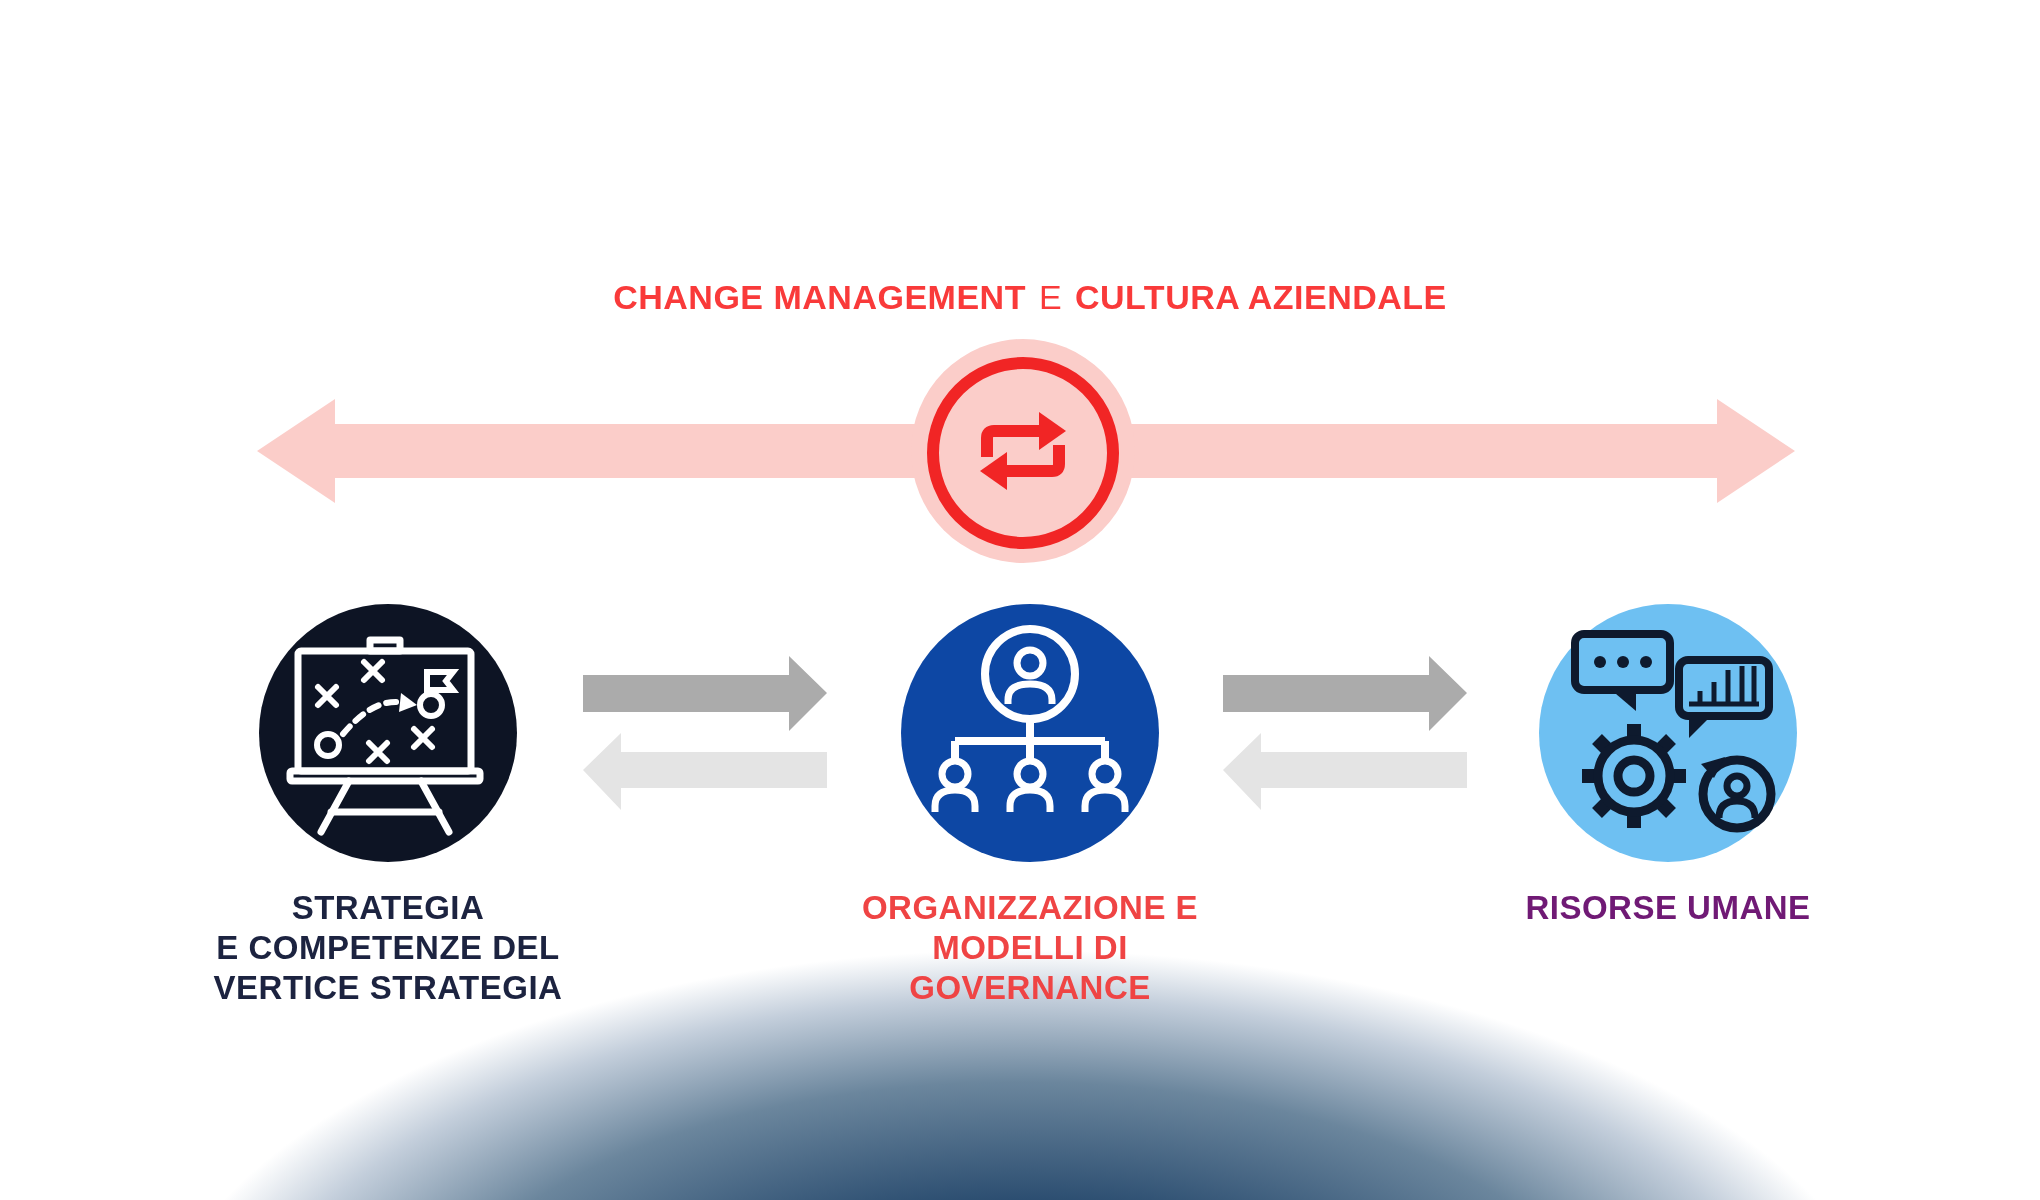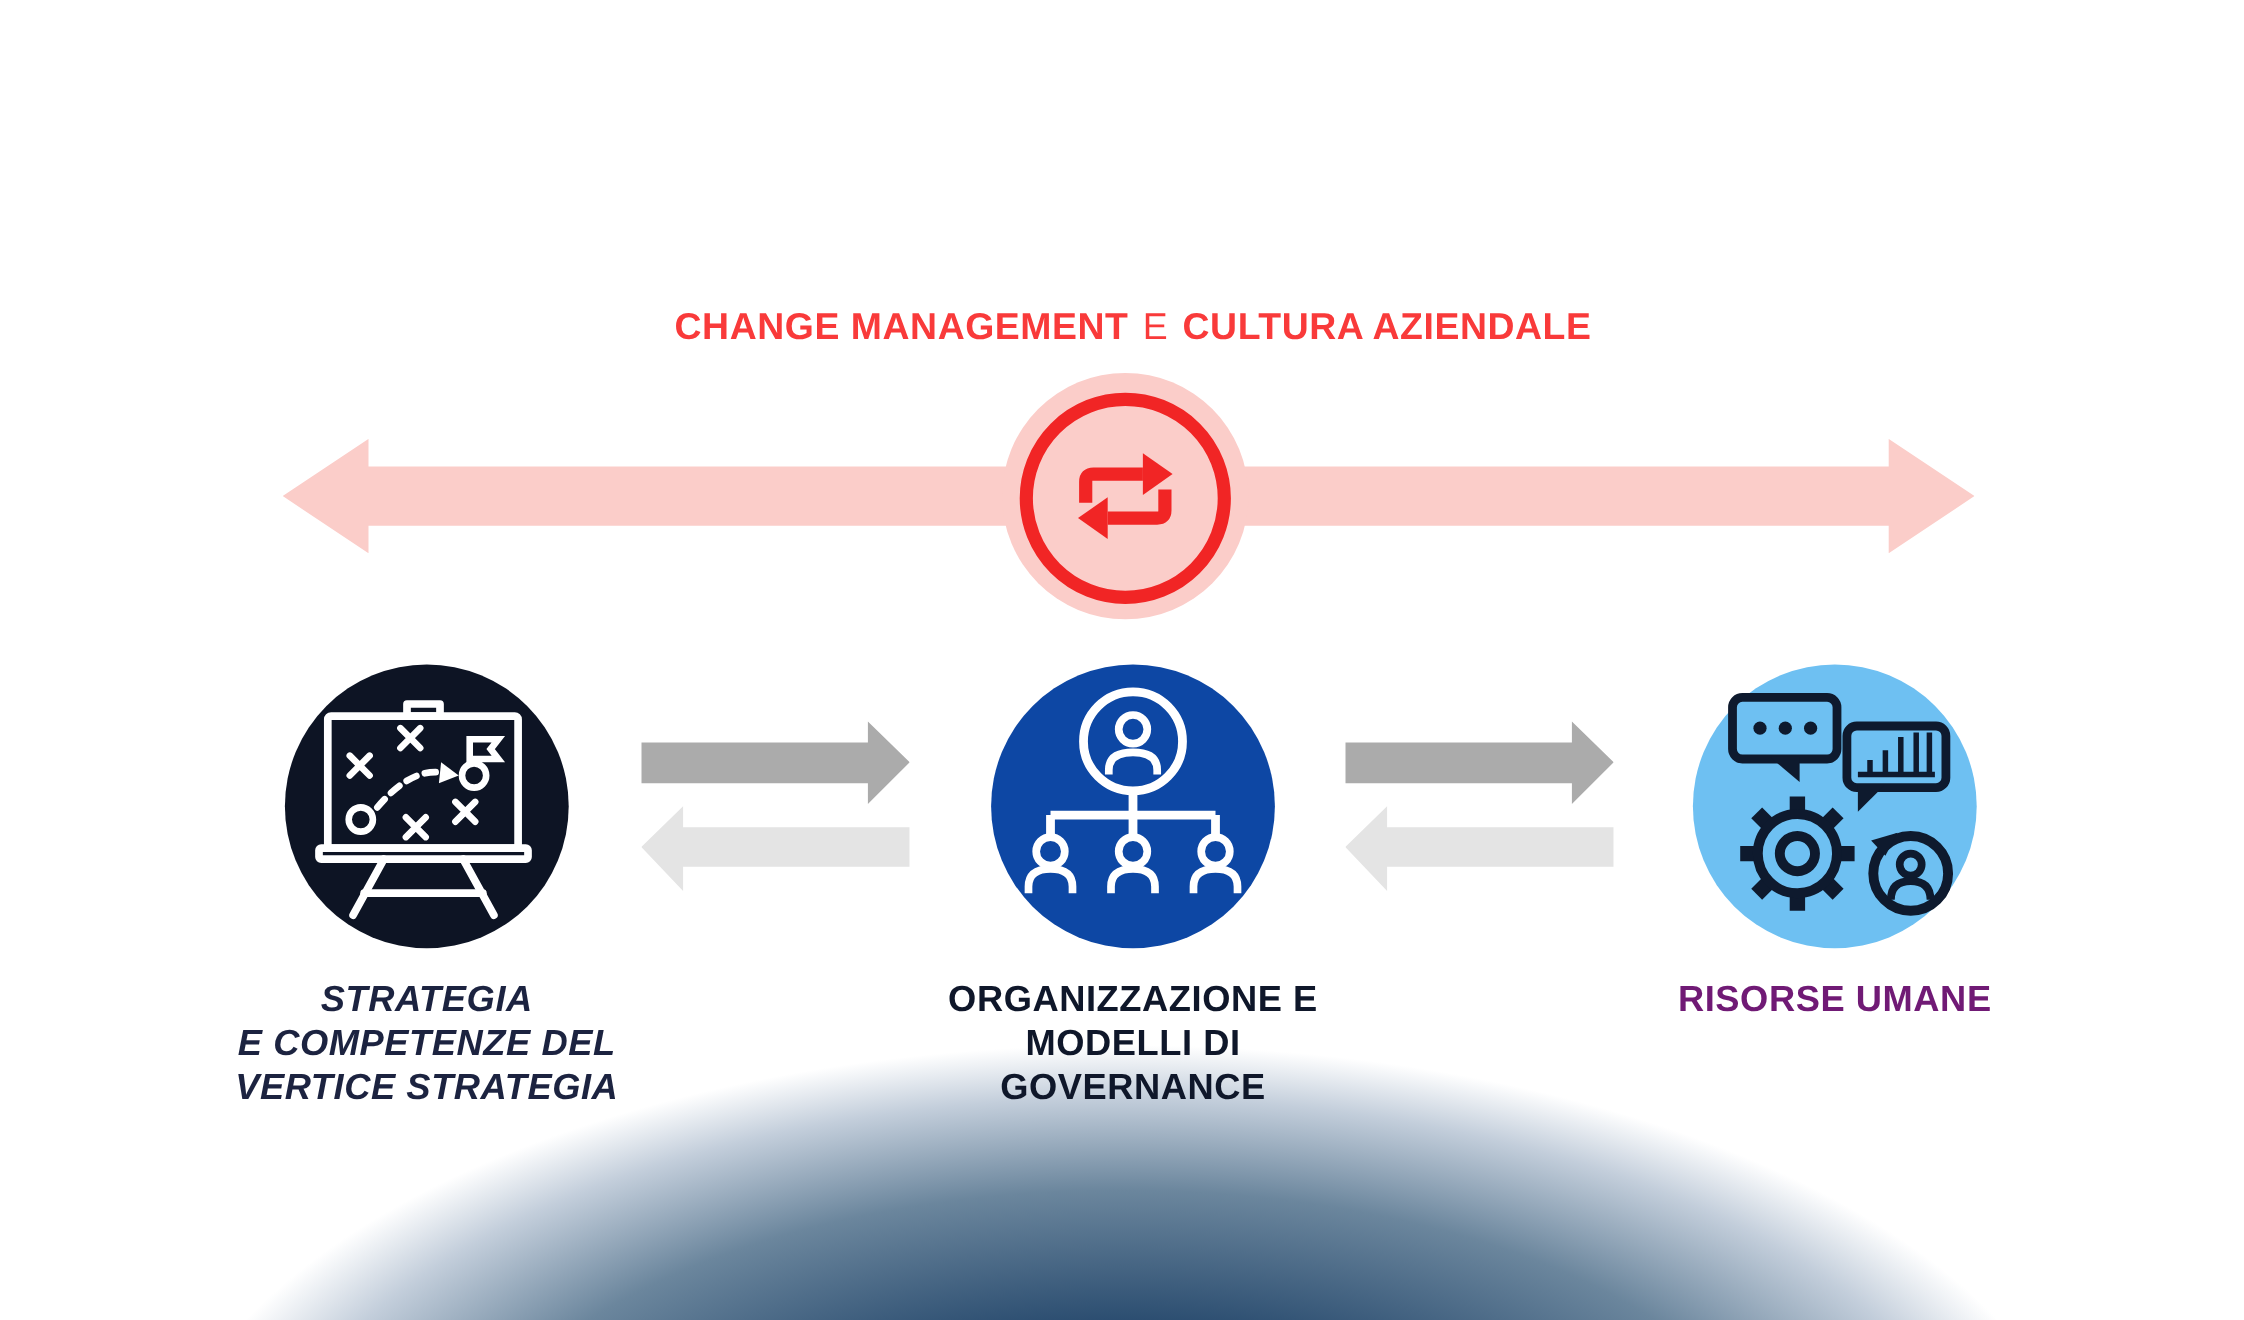--- a/index.html
+++ b/index.html
@@ -25,21 +25,21 @@
   .node svg{position:absolute;left:0;top:0;}
   .pair{position:absolute;top:655px;}
   .p1{left:583px;}
   .p2{left:1223px;}
   .label{
     position:absolute;top:888px;width:520px;text-align:center;
     font-size:33px;font-weight:700;line-height:40px;letter-spacing:.5px;z-index:2;
   }
   .label span{display:block;}
   .label span:empty{display:none;}
-  .l1{left:128px;color:#1c2340;font-style:italic;}
+  .l1{left:128px;color:#1c2340;}
   .l2{left:770px;color:#1a52b5;}
   .l3{left:1408px;color:#3ea4f0;}
   .glow{
     position:absolute;left:0;top:850px;width:2040px;height:350px;z-index:1;pointer-events:none;
     background:radial-gradient(1220px 600px at 1020px 532px,
       #123f63 0%, #2b4d70 30%, #6b869d 50%, #c3cedb 64%, rgba(255,255,255,0) 72%);
   }
 </style>
 </head>
 <body>
@@ -163,21 +163,21 @@
   <svg class="pair p2" width="244" height="156">
     <polygon points="0,20 206,20 206,1 244,38 206,76 206,57 0,57" fill="#ababab" style="fill: rgb(171, 171, 171);"></polygon>
     <polygon points="244,97 38,97 38,78 0,115 38,155 38,133 244,133" fill="#e4e4e4" style="fill: rgb(228, 228, 228);"></polygon>
   </svg>
 
   <div class="label l1" style="color: rgb(28, 35, 64);">
     <span>STRATEGIA</span>
     <span>E COMPETENZE DEL</span>
     <span>VERTICE STRATEGIA</span>
   </div>
-  <div class="label l2" style="color: #0f172a;">
+  <div class="label l2" style="color: #ef4444;">
     <span>ORGANIZZAZIONE E</span>
     <span>MODELLI DI</span>
     <span>GOVERNANCE</span>
   </div>
   <div class="label l3" style="color: #701a75;">
     <span>RISORSE UMANE</span>
 
   </div>
 
   <div class="glow"></div>

